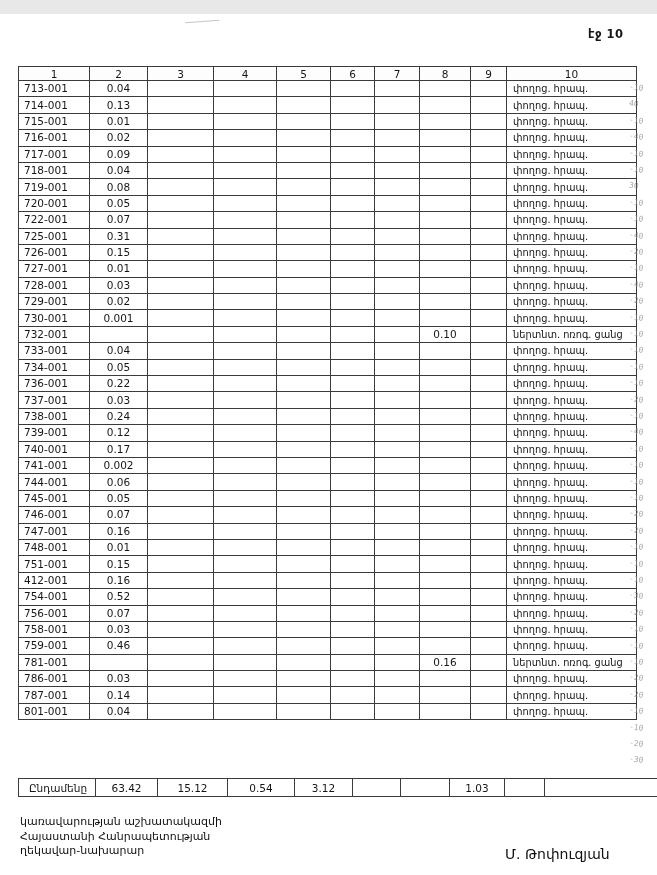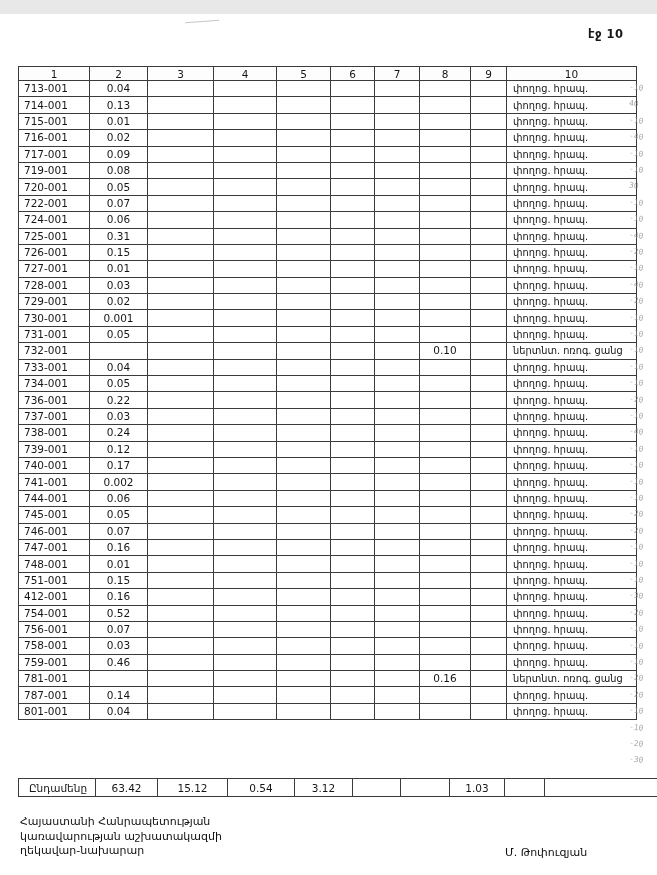--- a/index.html
+++ b/index.html
@@ -69,21 +69,21 @@
     transform:rotate(7deg);
     font-family:"DejaVu Sans Mono", monospace;
     white-space:nowrap;
   }
   .footer {
     position:absolute; left:20px; top:801px;
     font-size:11px; line-height:14.5px; color:#111;
   }
   .signature {
     position:absolute; left:505px; top:832px;
-    font-size:11px; color:#111;
+    font-size:14px; color:#111;
   }
 </style>
 </head>
 <body>
 
 <div class="page">
   <div class="scan-noise"></div>
 
   <div class="page-label">էջ 10</div>
 
@@ -157,20 +157,32 @@
           <td class="col3"></td>
           <td class="col4"></td>
           <td class="col5"></td>
           <td class="col6"></td>
           <td class="col7"></td>
           <td class="col8"></td>
           <td class="col9"></td>
           <td class="col10">փողոց. հրապ.</td>
         </tr>
         <tr>
+          <td class="col1">718-001</td>
+          <td class="col2">0.04</td>
+          <td class="col3"></td>
+          <td class="col4"></td>
+          <td class="col5"></td>
+          <td class="col6"></td>
+          <td class="col7"></td>
+          <td class="col8"></td>
+          <td class="col9"></td>
+          <td class="col10">փողոց. հրապ.</td>
+        </tr>
+        <tr>
           <td class="col1">719-001</td>
           <td class="col2">0.08</td>
           <td class="col3"></td>
           <td class="col4"></td>
           <td class="col5"></td>
           <td class="col6"></td>
           <td class="col7"></td>
           <td class="col8"></td>
           <td class="col9"></td>
           <td class="col10">փողոց. հրապ.</td>
@@ -193,32 +205,20 @@
           <td class="col3"></td>
           <td class="col4"></td>
           <td class="col5"></td>
           <td class="col6"></td>
           <td class="col7"></td>
           <td class="col8"></td>
           <td class="col9"></td>
           <td class="col10">փողոց. հրապ.</td>
         </tr>
         <tr>
-          <td class="col1">724-001</td>
-          <td class="col2">0.06</td>
-          <td class="col3"></td>
-          <td class="col4"></td>
-          <td class="col5"></td>
-          <td class="col6"></td>
-          <td class="col7"></td>
-          <td class="col8"></td>
-          <td class="col9"></td>
-          <td class="col10">փողոց. հրապ.</td>
-        </tr>
-        <tr>
           <td class="col1">725-001</td>
           <td class="col2">0.31</td>
           <td class="col3"></td>
           <td class="col4"></td>
           <td class="col5"></td>
           <td class="col6"></td>
           <td class="col7"></td>
           <td class="col8"></td>
           <td class="col9"></td>
           <td class="col10">փողոց. հրապ.</td>
@@ -277,32 +277,20 @@
           <td class="col3"></td>
           <td class="col4"></td>
           <td class="col5"></td>
           <td class="col6"></td>
           <td class="col7"></td>
           <td class="col8"></td>
           <td class="col9"></td>
           <td class="col10">փողոց. հրապ.</td>
         </tr>
         <tr>
-          <td class="col1">731-001</td>
-          <td class="col2">0.05</td>
-          <td class="col3"></td>
-          <td class="col4"></td>
-          <td class="col5"></td>
-          <td class="col6"></td>
-          <td class="col7"></td>
-          <td class="col8"></td>
-          <td class="col9"></td>
-          <td class="col10">փողոց. հրապ.</td>
-        </tr>
-        <tr>
           <td class="col1">732-001</td>
           <td class="col2"></td>
           <td class="col3"></td>
           <td class="col4"></td>
           <td class="col5"></td>
           <td class="col6"></td>
           <td class="col7"></td>
           <td class="col8">0.10</td>
           <td class="col9"></td>
           <td class="col10">ներտնտ. ոռոգ. ցանց</td>
@@ -539,20 +527,32 @@
           <td class="col1">781-001</td>
           <td class="col2"></td>
           <td class="col3"></td>
           <td class="col4"></td>
           <td class="col5"></td>
           <td class="col6"></td>
           <td class="col7"></td>
           <td class="col8">0.16</td>
           <td class="col9"></td>
           <td class="col10">ներտնտ. ոռոգ. ցանց</td>
+        </tr>
+        <tr>
+          <td class="col1">786-001</td>
+          <td class="col2">0.03</td>
+          <td class="col3"></td>
+          <td class="col4"></td>
+          <td class="col5"></td>
+          <td class="col6"></td>
+          <td class="col7"></td>
+          <td class="col8"></td>
+          <td class="col9"></td>
+          <td class="col10">փողոց. հրապ.</td>
         </tr>
         <tr>
           <td class="col1">787-001</td>
           <td class="col2">0.14</td>
           <td class="col3"></td>
           <td class="col4"></td>
           <td class="col5"></td>
           <td class="col6"></td>
           <td class="col7"></td>
           <td class="col8"></td>
@@ -630,19 +630,19 @@
       <span class="mark" style="top: 643px;">-10</span>
       <span class="mark" style="top: 659.4px;">-20</span>
       <span class="mark" style="top: 675.8px;">-20</span>
       <span class="mark" style="top: 692.2px;">-10</span>
       <span class="mark" style="top: 708.6px;">-10</span>
       <span class="mark" style="top: 725px;">-20</span>
       <span class="mark" style="top: 741.4px;">-30</span>
     </div>
 
   <div class="footer">
+    <div>կառավարության աշխատակազմի</div>
     <div>Հայաստանի Հանրապետության</div>
-    <div>կառավարության աշխատակազմի</div>
     <div>ղեկավար-նախարար</div>
   </div>
 
   <div class="signature">Մ. Թոփուզյան</div>
 </div>
 
 </body></html>

